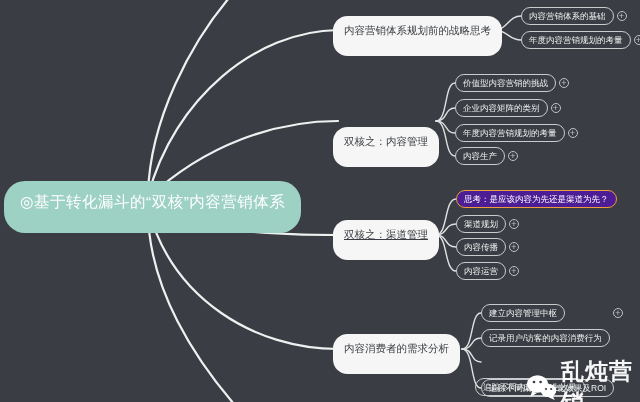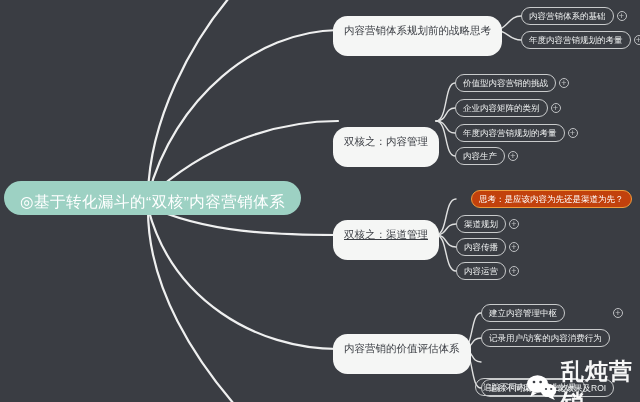--- a/index.html
+++ b/index.html
@@ -11,21 +11,21 @@
     position:relative;
     width:640px;height:402px;
     background:#3a3d43;
     overflow:hidden;
   }
   .links{position:absolute;left:0;top:0;z-index:0;}
   .node{position:absolute;white-space:nowrap;box-sizing:border-box;}
   .root{
     z-index:2;
     left:4px;top:181px;
-    height:34px;line-height:42px;
+    height:52px;line-height:42px;
     padding:0 16px;
     background:#9dd1c3;
     color:#ffffff;
     font-size:15.5px;
     border-radius:21px;
     letter-spacing:.5px;
   }
   .parent{
     z-index:1;
     height:40px;line-height:29px;
@@ -43,24 +43,23 @@
     box-sizing:border-box;
     border:1px solid #c9cbcc;
     color:#eef0f0;
     font-size:8.5px;line-height:12px;
     padding:2px 7px;
     border-radius:9px;
     white-space:nowrap;
     background:transparent;
   }
   .child.orange{
-    background:#c2410c;
+    background:#4c1d95;
     border-color:#ee9c3d;
     color:#ffffff;
-    margin-left:15px;
   }
   .plus{
     display:inline-block;
     width:10px;height:10px;
     box-sizing:border-box;
     border:1px solid #bfc1c3;
     border-radius:50%;
     color:#bfc1c3;
     font-size:9px;line-height:8px;
     text-align:center;
@@ -105,21 +104,21 @@
       <path d="M 462 349 C 474 349, 470 362, 481 362"></path>
       <path d="M 462 349 C 474 349, 470 388, 481 388"></path>
     </g>
   </svg>
 
   <div class="node root">◎基于转化漏斗的“双核”内容营销体系</div>
 
   <div class="node parent" style="left:333px;top:16px;">内容营销体系规划前的战略思考</div>
   <div class="node parent" style="left:333px;top:106px;margin-top:21px;">双核之：内容管理</div>
   <div class="node parent" style="left:333px;top:220px;text-decoration:underline;">双核之：渠道管理</div>
-  <div class="node parent" style="left:333px;top:334px;">内容营销的价值评估体系</div>
+  <div class="node parent" style="left:333px;top:334px;">内容消费者的需求分析</div>
 
   <div class="crow" style="left:521px;top:7px;justify-content:center;">
     <div class="child">内容营销体系的基础</div>
     <span class="plus">+</span>
   </div>
   <div class="crow" style="left:521px;top:31px;">
     <div class="child">年度内容营销规划的考量</div>
     <span class="plus">+</span>
   </div>
 

